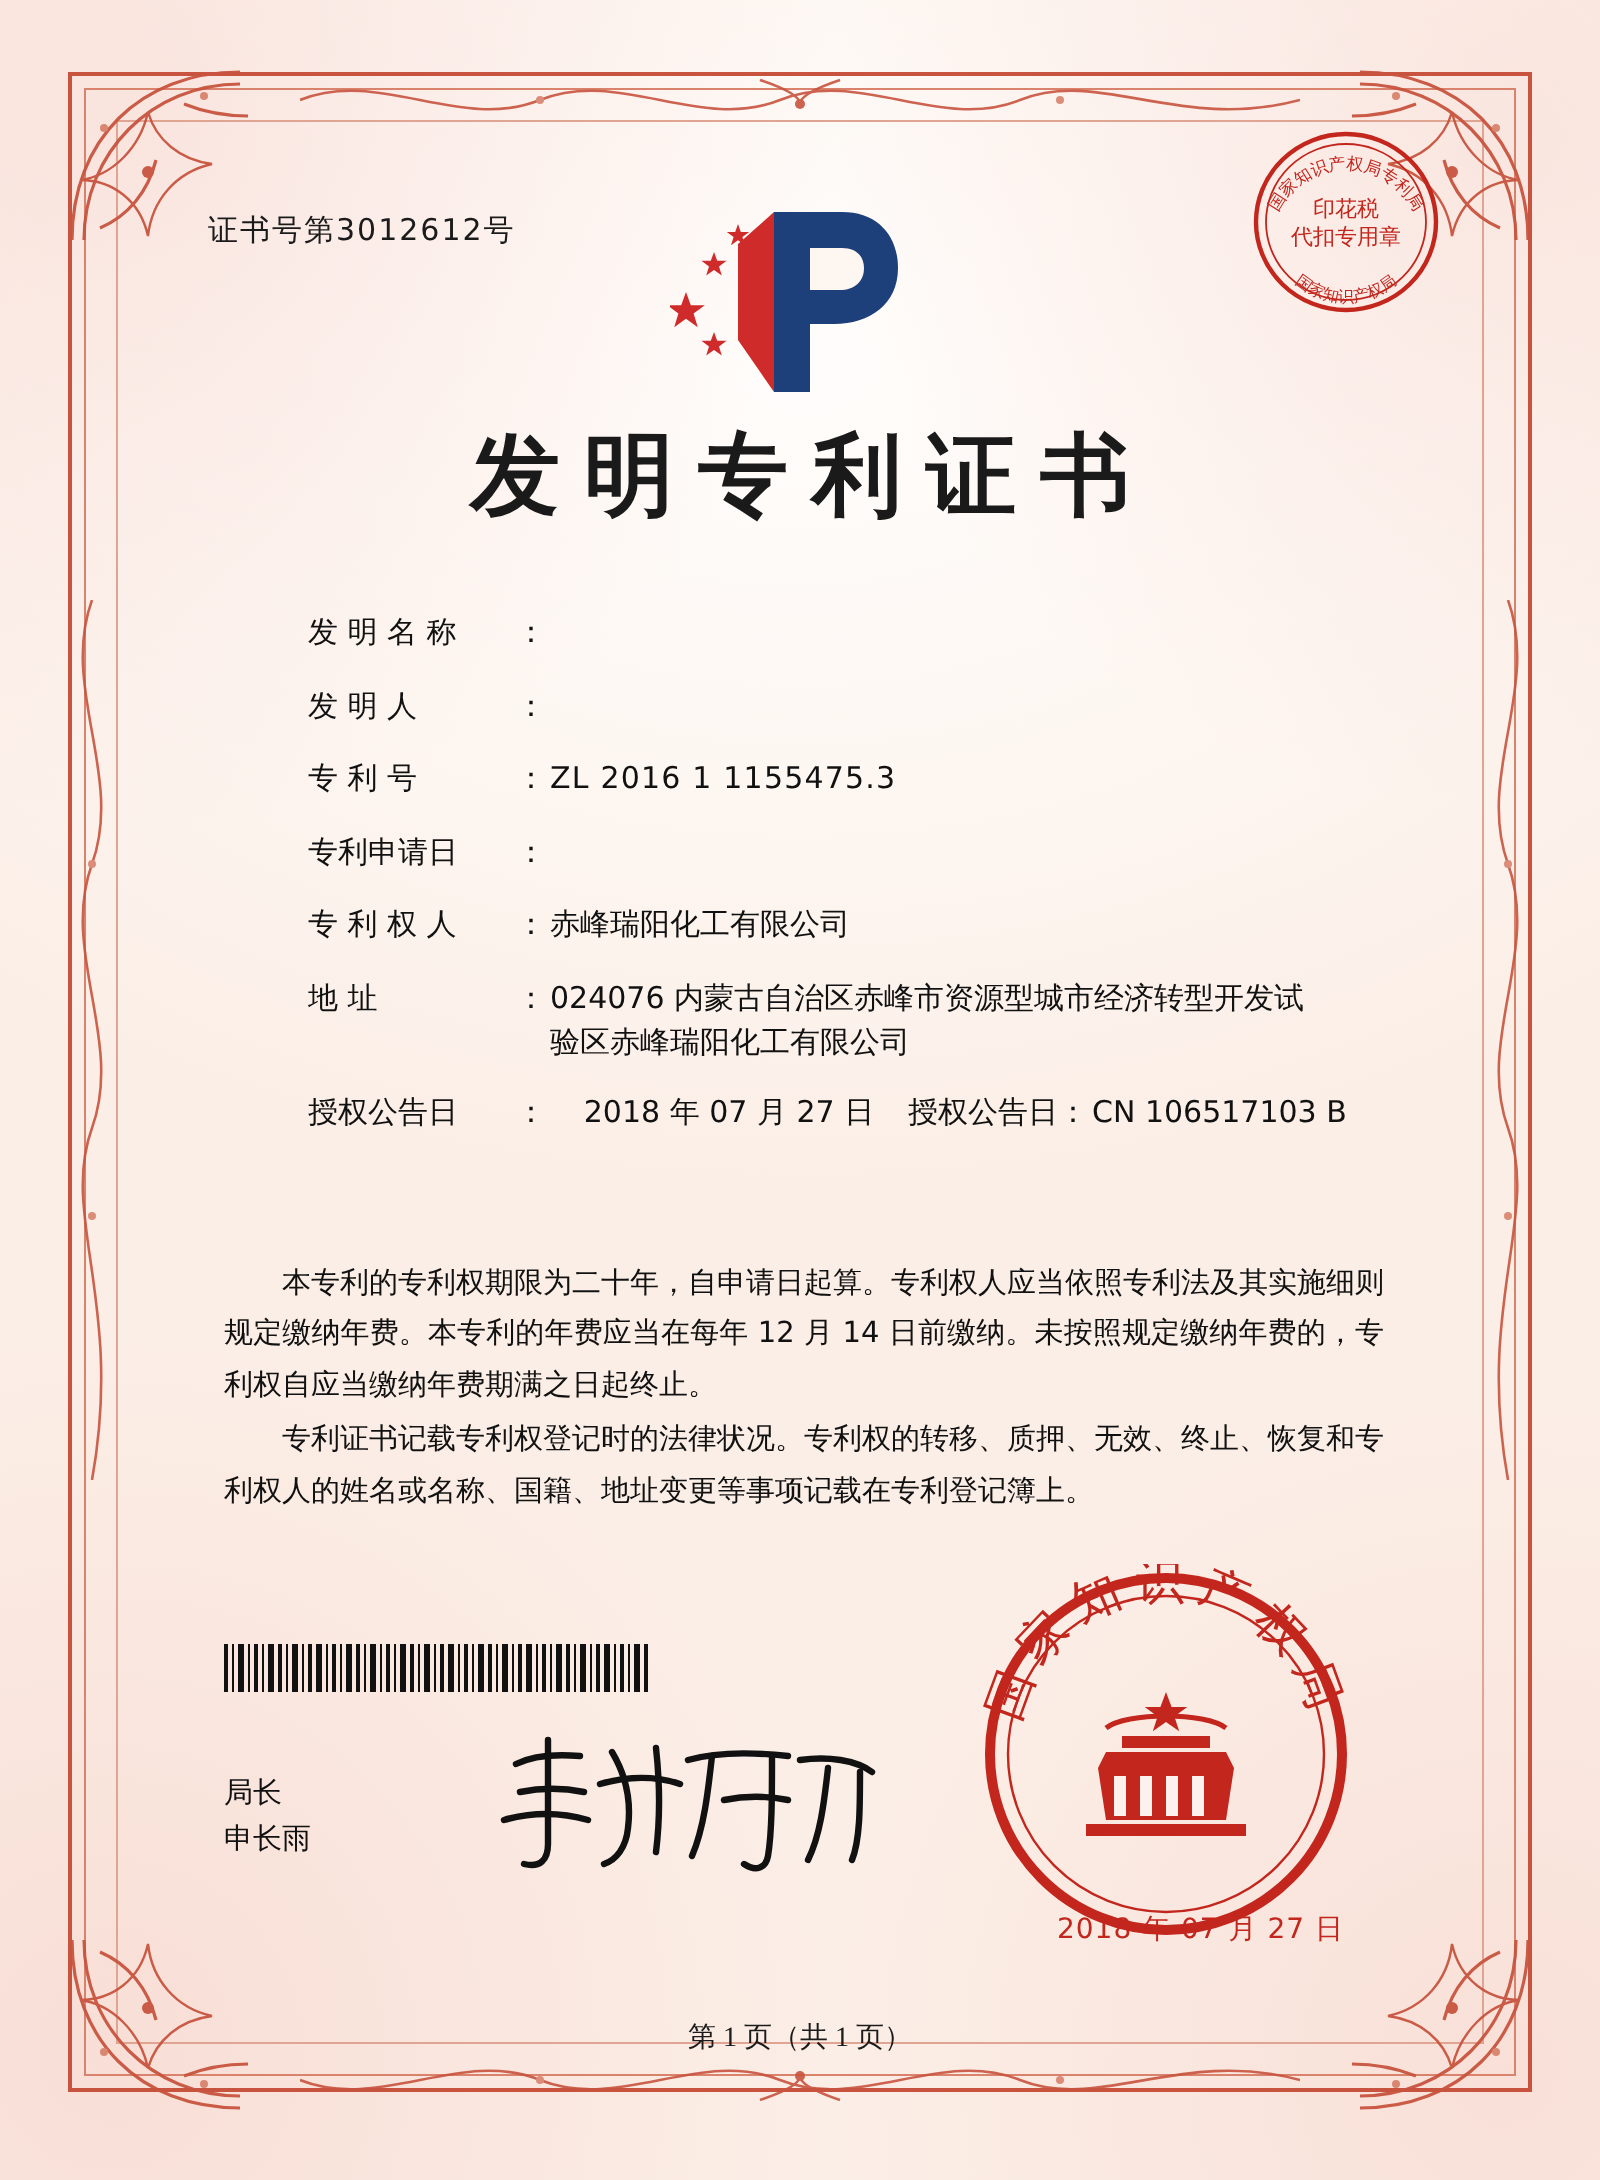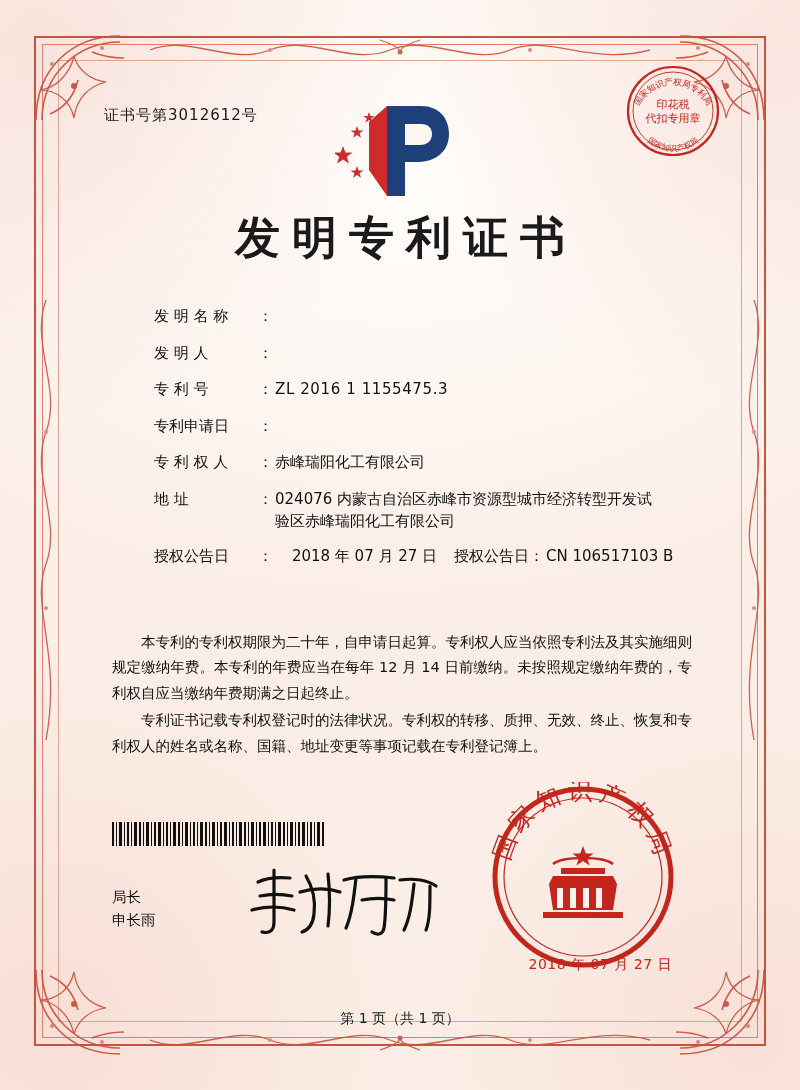--- a/index.html
+++ b/index.html
@@ -204,20 +204,21 @@
     white-space: nowrap;
   }
 
   
   .footer {
     position: absolute;
     left: 0; right: 0; bottom: 62px;
     text-align: center;
     font-size: 14px;
     color: #1b1b1b;
+    font-family: Liberation Serif, serif;
   }
 </style>
 </head>
 <body>
 
 <div id="page">
 
   <div class="frame-outer"></div>
   <div class="frame-mid"></div>
   <div class="frame-inner"></div>

